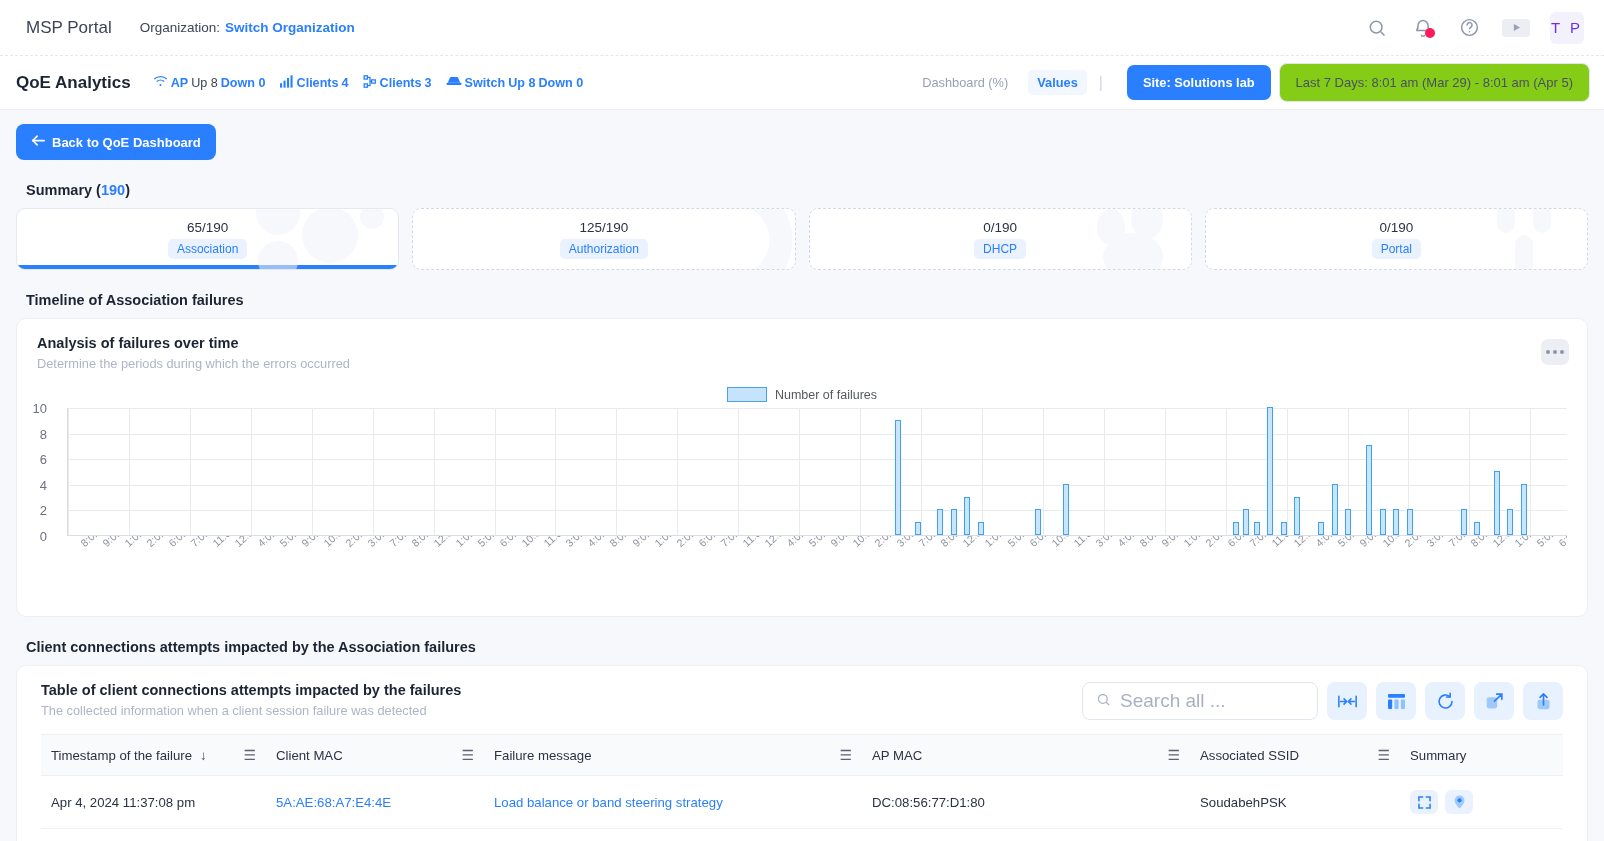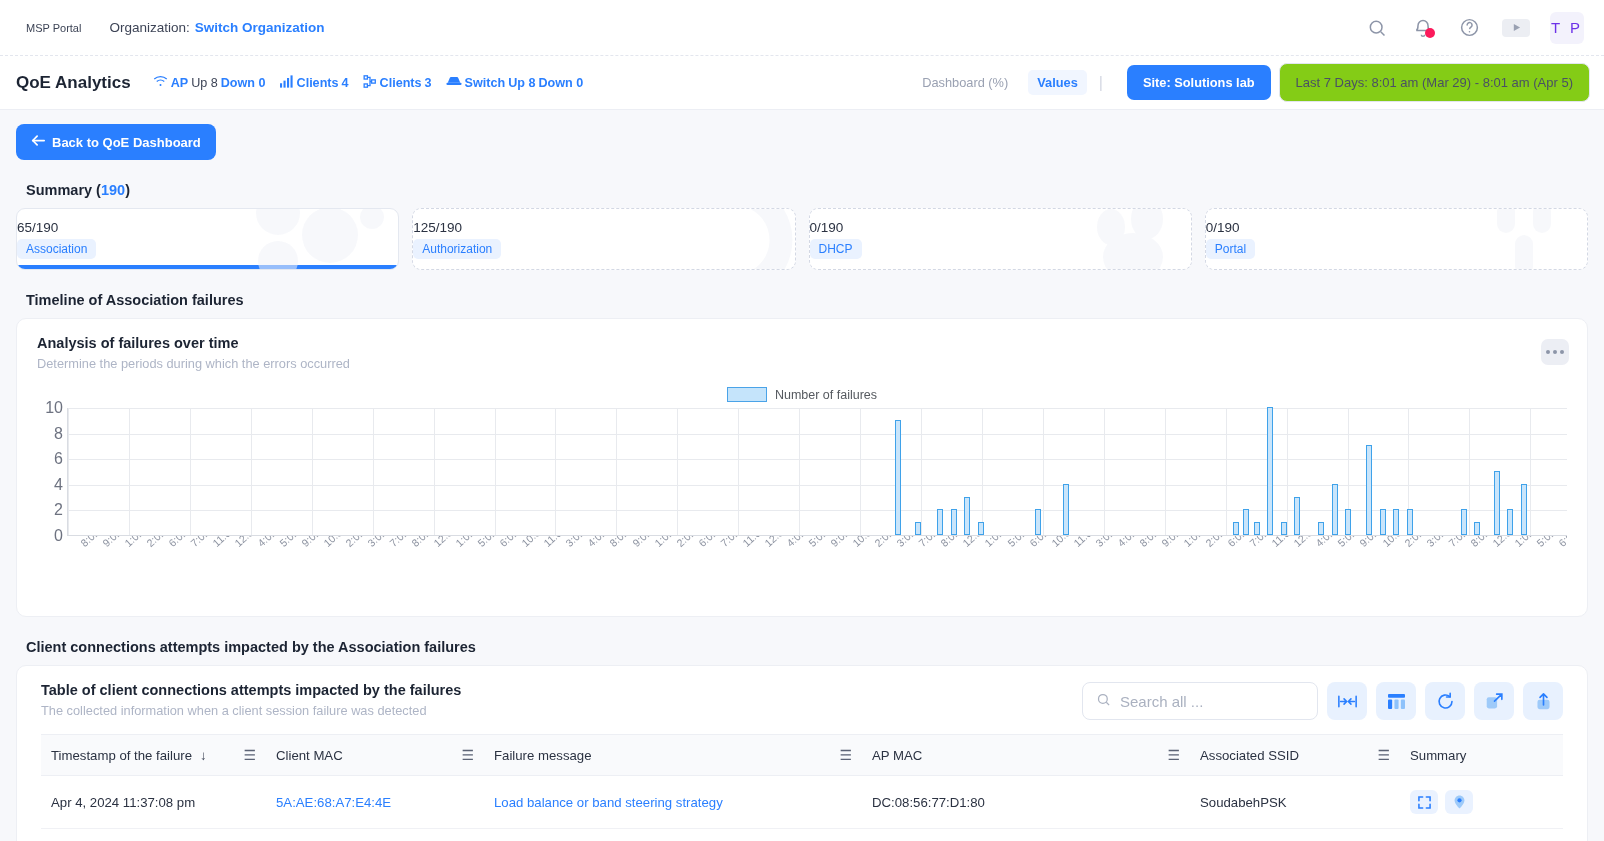--- a/index.html
+++ b/index.html
@@ -11,21 +11,21 @@
     color: #22293a;
   }
   
   .topbar {
     height: 56px; background: #ffffff;
     display: flex; align-items: center;
     padding: 0 20px 0 26px;
     border-bottom: 1px dashed #e3e6ee;
     position: relative;
   }
-  .brand { font-size: 11px; color: #3d4456; margin-right: 28px; }
+  .brand { font-size: 17px; color: #3d4456; margin-right: 28px; }
   .org-label { font-size: 13.5px; color: #3d4456; }
   .org-link { font-size: 13.5px; color: #2a7fff; font-weight: bold; margin-left: 5px; cursor: pointer; }
   .top-right { margin-left: auto; display: flex; align-items: center; gap: 20px; }
   .ticon { width: 26px; height: 26px; display: flex; align-items: center; justify-content: center; cursor: pointer; position: relative; }
   .bell-dot { position: absolute; right: 1px; bottom: 3px; width: 10px; height: 10px; border-radius: 50%; background: #fb1a5b; }
   .play-btn { width: 28px; height: 18px; background: #eceef3; border-radius: 4px; display: flex; align-items: center; justify-content: center; cursor: pointer; }
   .avatar { width: 34px; height: 32px; background: #f3f2fc; border-radius: 6px; display: flex; align-items: center; justify-content: center;
             color: #6d32e8; font-size: 15px; letter-spacing: 3px; cursor: pointer; }
 
   
@@ -60,21 +60,21 @@
     background: #2a7fff; color: #fff; font-size: 13px; font-weight: bold;
     padding: 10px 15px; border-radius: 8px; cursor: pointer;
   }
   .section-title { font-size: 14.5px; font-weight: bold; color: #1c2433; margin: 22px 0 10px 10px; }
   .section-title .count { color: #2a7fff; }
 
   .cards { display: flex; gap: 13px; }
   .card {
     flex: 1; height: 62px; border-radius: 9px; background: #fff;
     border: 1px dashed #d3d8e4; position: relative; overflow: hidden;
-    display: flex; flex-direction: column; align-items: flex-start; justify-content: center; gap: 4px;
+    display: flex; flex-direction: column; align-items: center; justify-content: center; gap: 4px;
     cursor: pointer;
   }
   .card.selected { border: 1px solid #e4e8f0; }
   .card.selected::after {
     content:""; position: absolute; left:0; right:0; bottom:0; height: 4px; background: #2a7fff;
     border-radius: 0 0 9px 9px;
   }
   .card .num { font-size: 13.5px; color: #2b3242; z-index: 2; }
   .card .pill { font-size: 12px; color: #2a7fff; background: #eaf2ff; padding: 3px 9px; border-radius: 5px; z-index: 2; }
   .card .deco { position: absolute; right: 0; top: 0; bottom: 0; width: 240px; opacity: .55; z-index: 1; }
@@ -91,21 +91,21 @@
     background: #eceef4; display: flex; align-items: center; justify-content: center; gap: 3px; cursor: pointer;
   }
   .dots-btn i { width: 4px; height: 4px; border-radius: 50%; background: #8d95a8; display: block; }
 
   .legend { display: flex; align-items: center; justify-content: center; gap: 8px; margin-top: 16px; }
   .legend-swatch { width: 40px; height: 15px; background: #c5e4fb; border: 1.6px solid #4aa3e8; }
   .legend-text { font-size: 12.5px; color: #55595f; }
 
   .plot-wrap { display: flex; margin-top: 6px; }
   .yaxis { width: 30px; position: relative; height: 128px; }
-  .yaxis span { position: absolute; right: 4px; font-size: 16px; color: #6d7280; transform: translateY(-50%); }
+  .yaxis span { position: absolute; right: 20px; font-size: 13px; color: #6d7280; transform: translateY(-50%); }
   .plot {
     flex: 1; height: 128px; position: relative;
     border-left: 1px solid #d9dce2; border-bottom: 1px solid #d9dce2;
     background-image:
       repeating-linear-gradient(to right, #e8eaee 0 1px, transparent 1px 60.93px),
       repeating-linear-gradient(to bottom, #e8eaee 0 1px, transparent 1px 25.6px);
   }
   .plot .bar { position: absolute; bottom: 0; background: #c9e5fb; border: 1.2px solid #3fa2ea; box-sizing: border-box; }
   .xaxis { margin-left: 30px; height: 72px; position: relative; overflow: hidden; }
   .xaxis span {
@@ -114,21 +114,21 @@
   }
 
   
   .tpanel { background: #fff; border: 1px solid #edeff4; border-radius: 10px; padding: 16px 24px 0 24px; }
   .tpanel-head { display: flex; align-items: flex-start; }
   .tool-row { margin-left: auto; display: flex; align-items: center; gap: 9px; }
   .search-box {
     width: 236px; height: 38px; border: 1px solid #e2e6ef; border-radius: 8px;
     display: flex; align-items: center; gap: 9px; padding: 0 13px;
   }
-  .search-box input { border: 0; outline: none; font-size: 15px; color: #ec4899; width: 100%; font-family: "Liberation Sans", sans-serif; }
+  .search-box input { border: 0; outline: none; font-size: 19px; color: #ec4899; width: 100%; font-family: "Liberation Sans", sans-serif; }
   .search-box input::placeholder { color: #aab1c0; }
   .tbtn { width: 40px; height: 38px; border-radius: 8px; background: #e8f1fe; display: flex; align-items: center; justify-content: center; cursor: pointer; }
 
   table { width: 100%; border-collapse: collapse; margin-top: 14px; }
   thead th {
     background: #f9fafc; font-size: 13.2px; font-weight: normal; color: #2b3242;
     text-align: left; padding: 12px 10px; border-top: 1px solid #edeff4; border-bottom: 1px solid #edeff4;
     white-space: nowrap;
   }
   thead th .hin { display: flex; align-items: center; }

